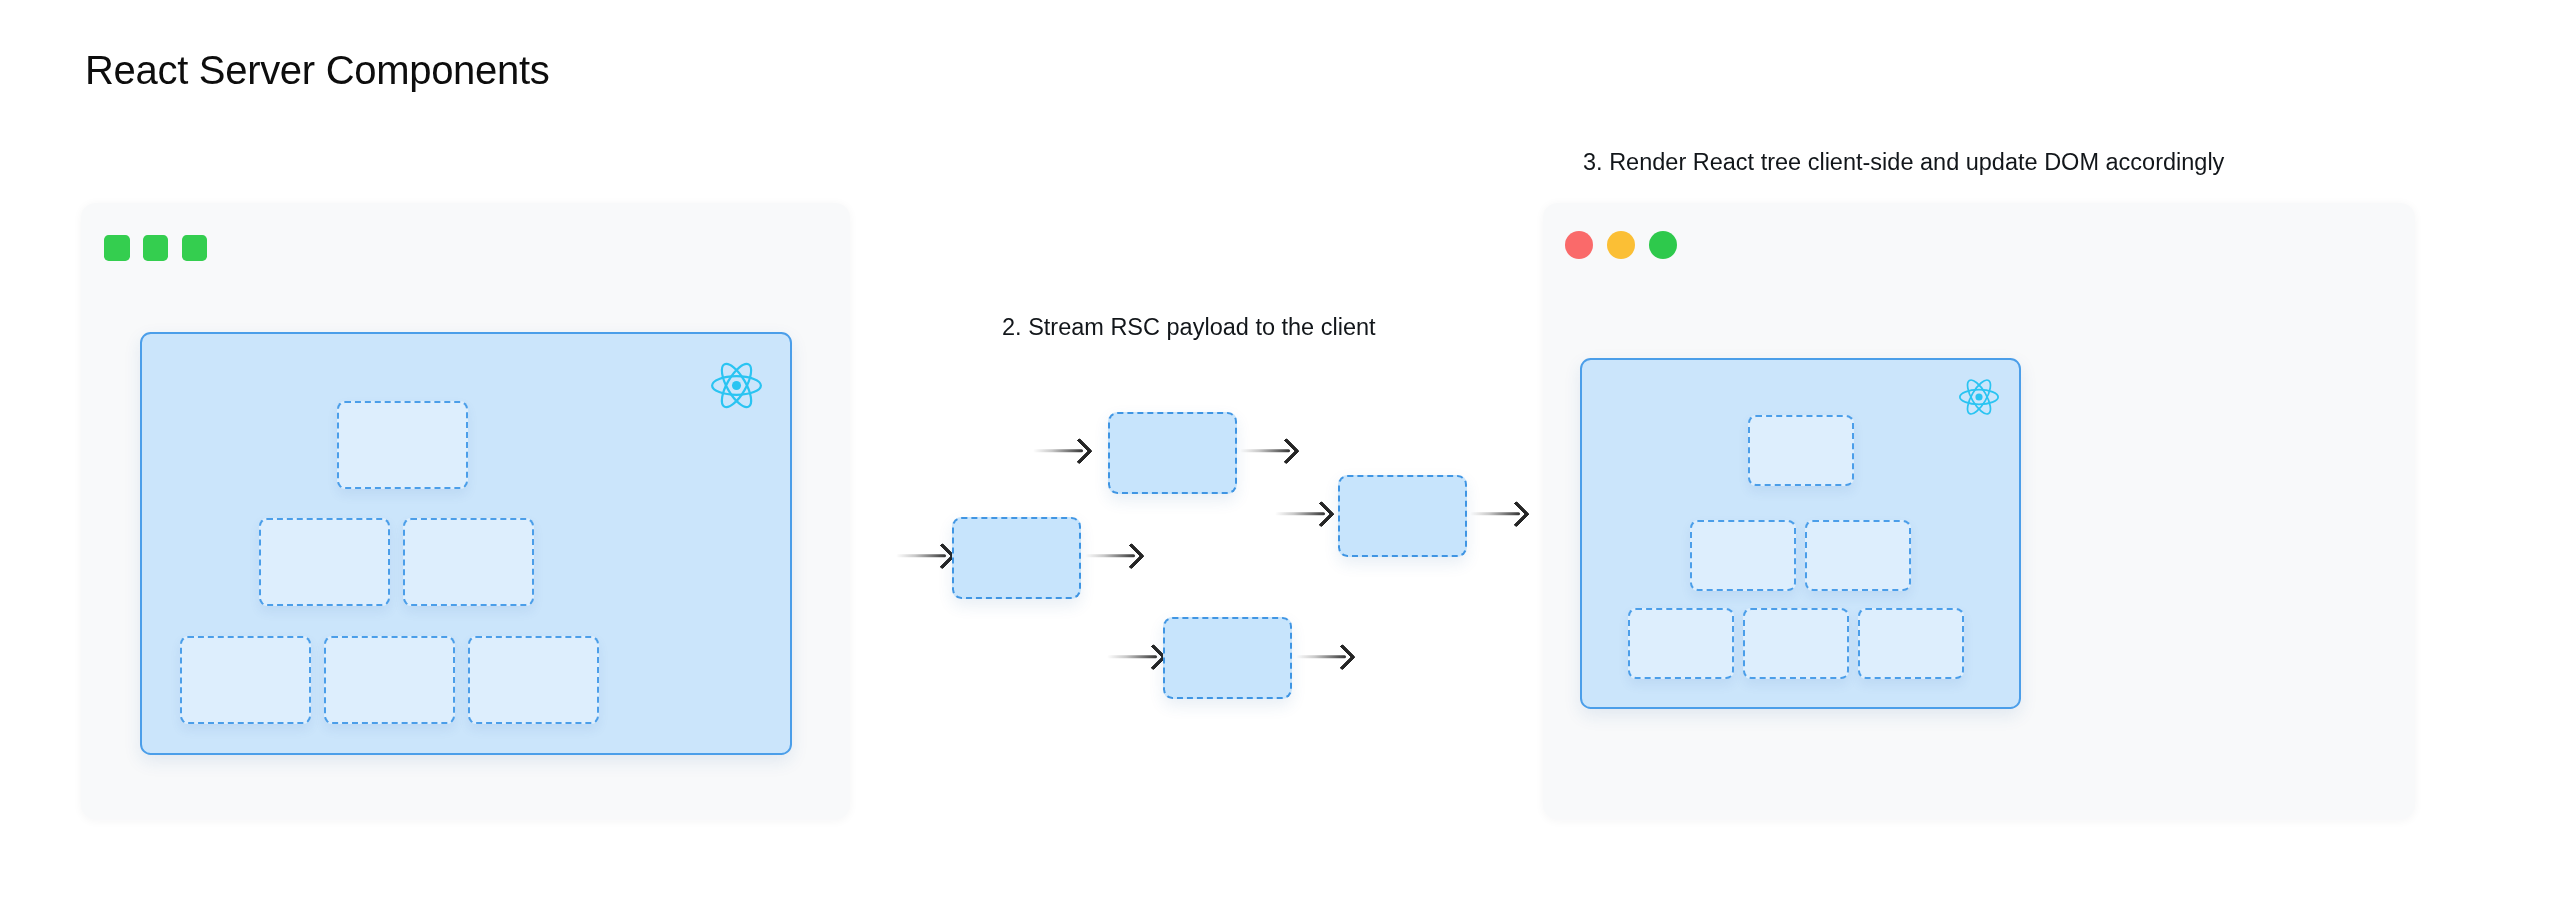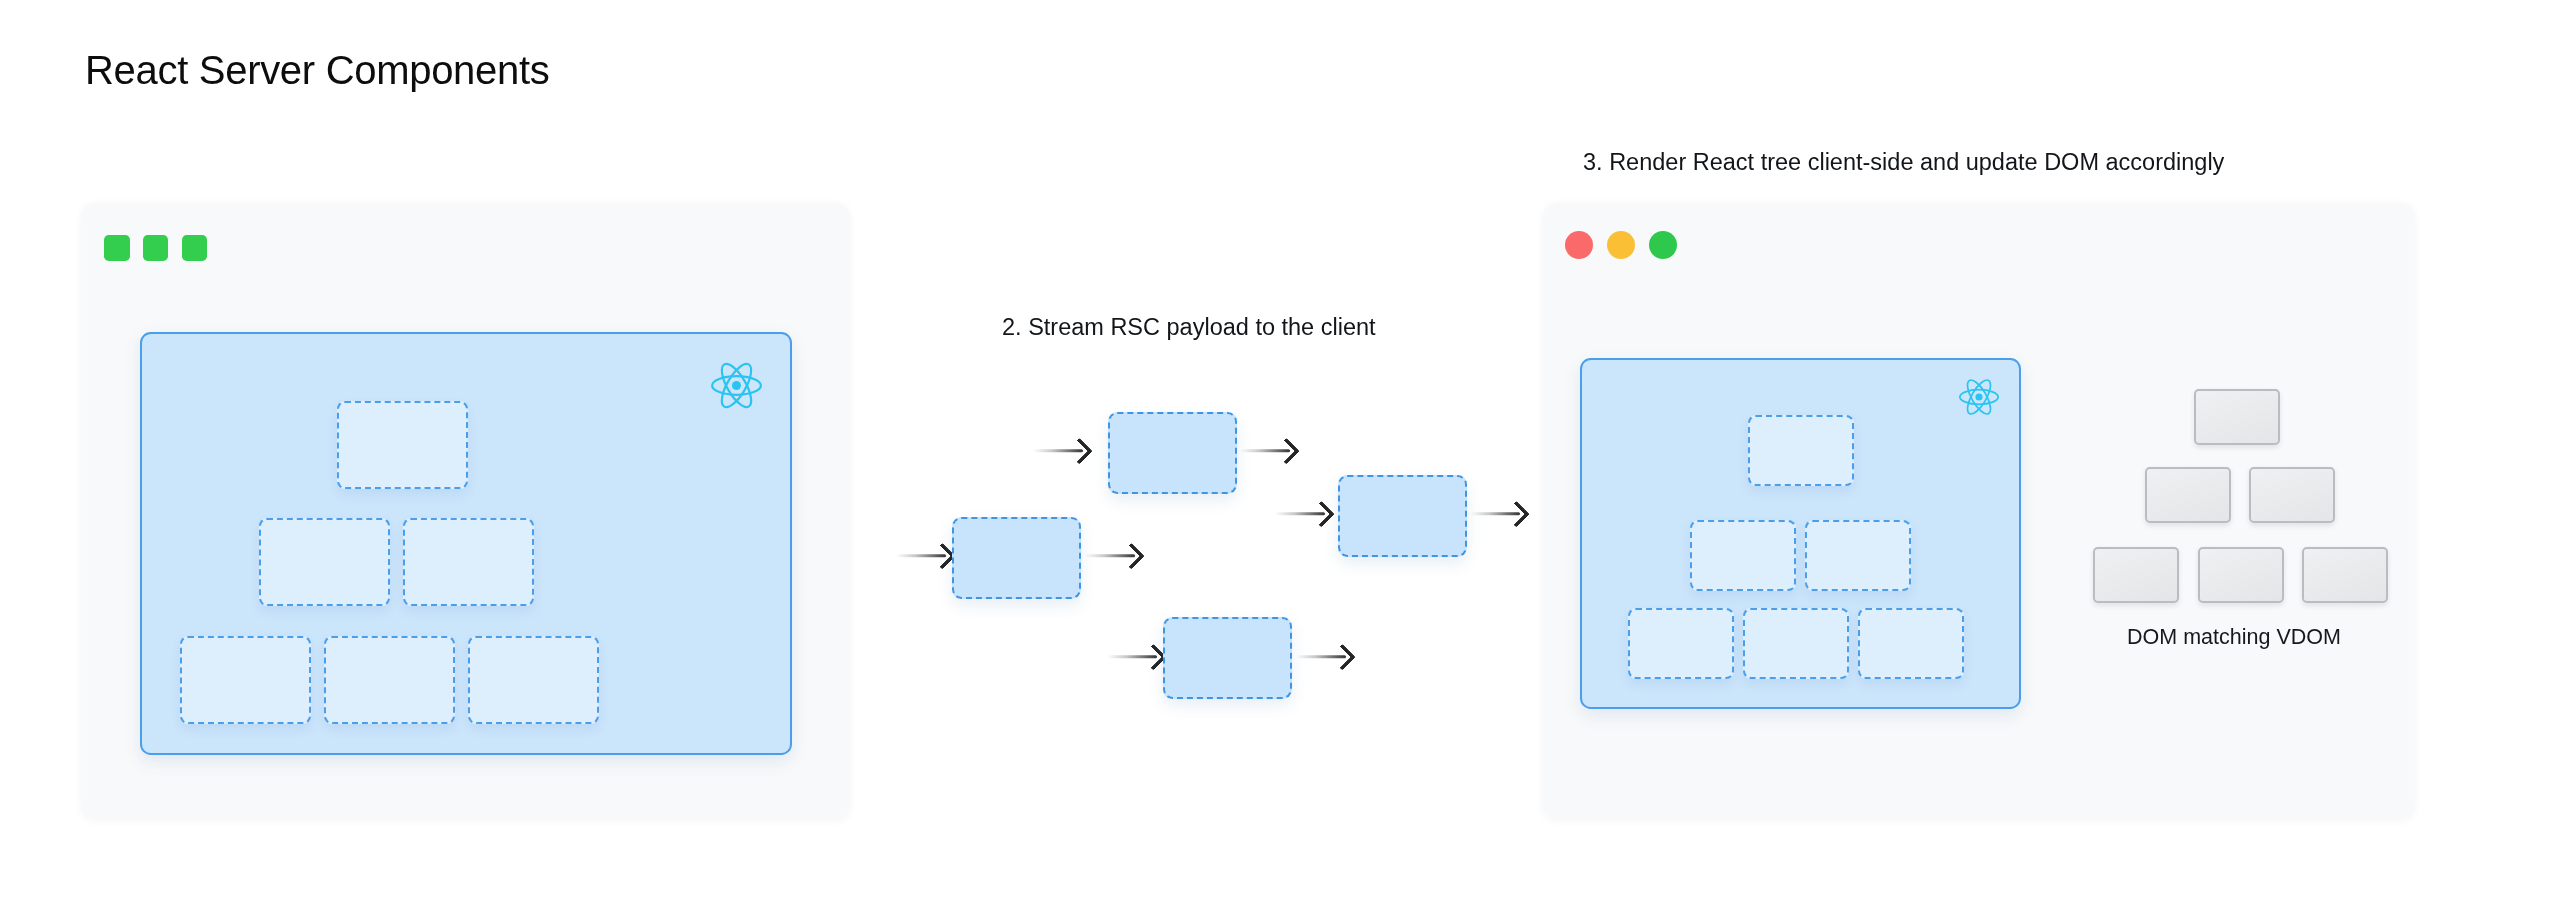--- a/index.html
+++ b/index.html
@@ -299,24 +299,15 @@
       </g>
     </svg>
     <div class="tree-node n0"></div>
     <div class="tree-node n1"></div>
     <div class="tree-node n2"></div>
     <div class="tree-node n3"></div>
     <div class="tree-node n4"></div>
     <div class="tree-node n5"></div>
   </div>
 
-  <div id="dom-group">
-    <div class="dom-node d0"></div>
-    <div class="dom-node d1"></div>
-    <div class="dom-node d2"></div>
-    <div class="dom-node d3"></div>
-    <div class="dom-node d4"></div>
-    <div class="dom-node d5"></div>
-    <div id="dom-caption">DOM matching VDOM</div>
-  </div>
 
 </div>
 
 
 </body></html>

